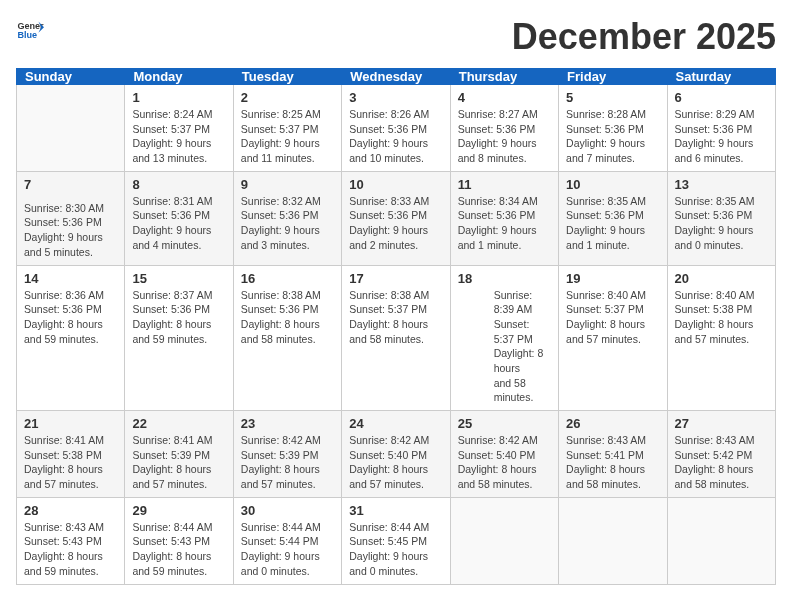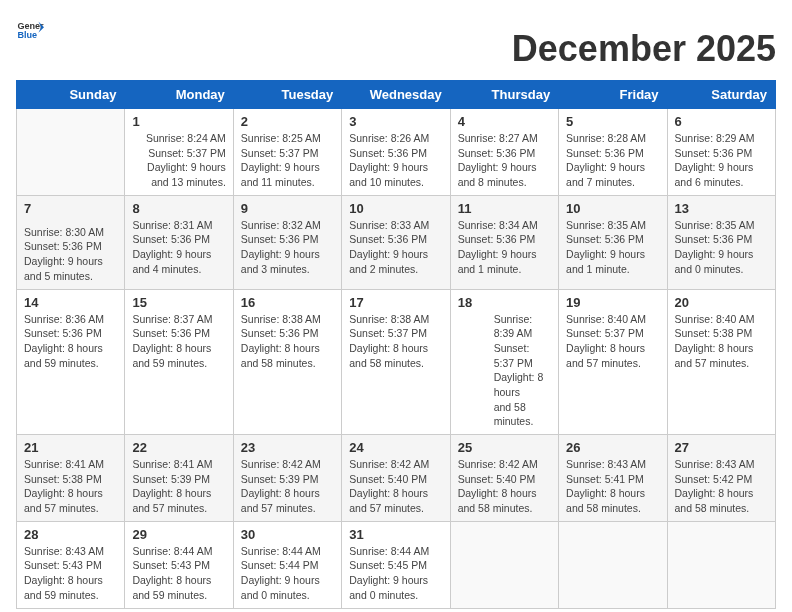--- a/index.html
+++ b/index.html
@@ -20,41 +20,40 @@
       display: flex;
       align-items: center;
       gap: 4px;
     }
     .logo-icon {
       width: 28px;
       height: 28px;
     }
     .title-area {
       text-align: right;
-      margin-top: 12px;
     }
     .month-title {
       font-size: 36px;
       font-weight: bold;
       color: #333;
     }
     .location-title {
       font-size: 15px;
       color: #555;
     }
     .calendar {
       width: 100%;
       border-collapse: collapse;
       border: 1px solid #ccc;
     }
     .calendar th {
       background-color: #1565C0;
       color: #fff;
-      text-align: right;
-      padding: 6px 8px;
+      text-align: left;
+      padding: 0 8px;
       font-size: 13px;
       font-weight: bold;
       border: 1px solid #1565C0;
     }
     .calendar td {
       border: 1px solid #ccc;
       vertical-align: top;
       padding: 5px 7px;
       width: 108px;
       min-height: 80px;
@@ -104,21 +103,21 @@
         <th>Thursday</th>
         <th>Friday</th>
         <th>Saturday</th>
       </tr>
   </thead>
   <tbody id="calendar-body">
   <tr>
         <td class="empty-cell"></td>
         <td>
           <span class="day-number">1</span>
-          <div class="day-info" style="white-space: pre-line; text-align: right;">Sunrise: 8:24 AM
+          <div class="day-info" style="white-space: pre-line;">Sunrise: 8:24 AM
 Sunset: 5:37 PM
 Daylight: 9 hours
 and 13 minutes.</div>
         </td>
         <td>
           <span class="day-number">2</span>
           <div class="day-info" style="white-space: pre-line;">Sunrise: 8:25 AM
 Sunset: 5:37 PM
 Daylight: 9 hours
 and 11 minutes.</div>

